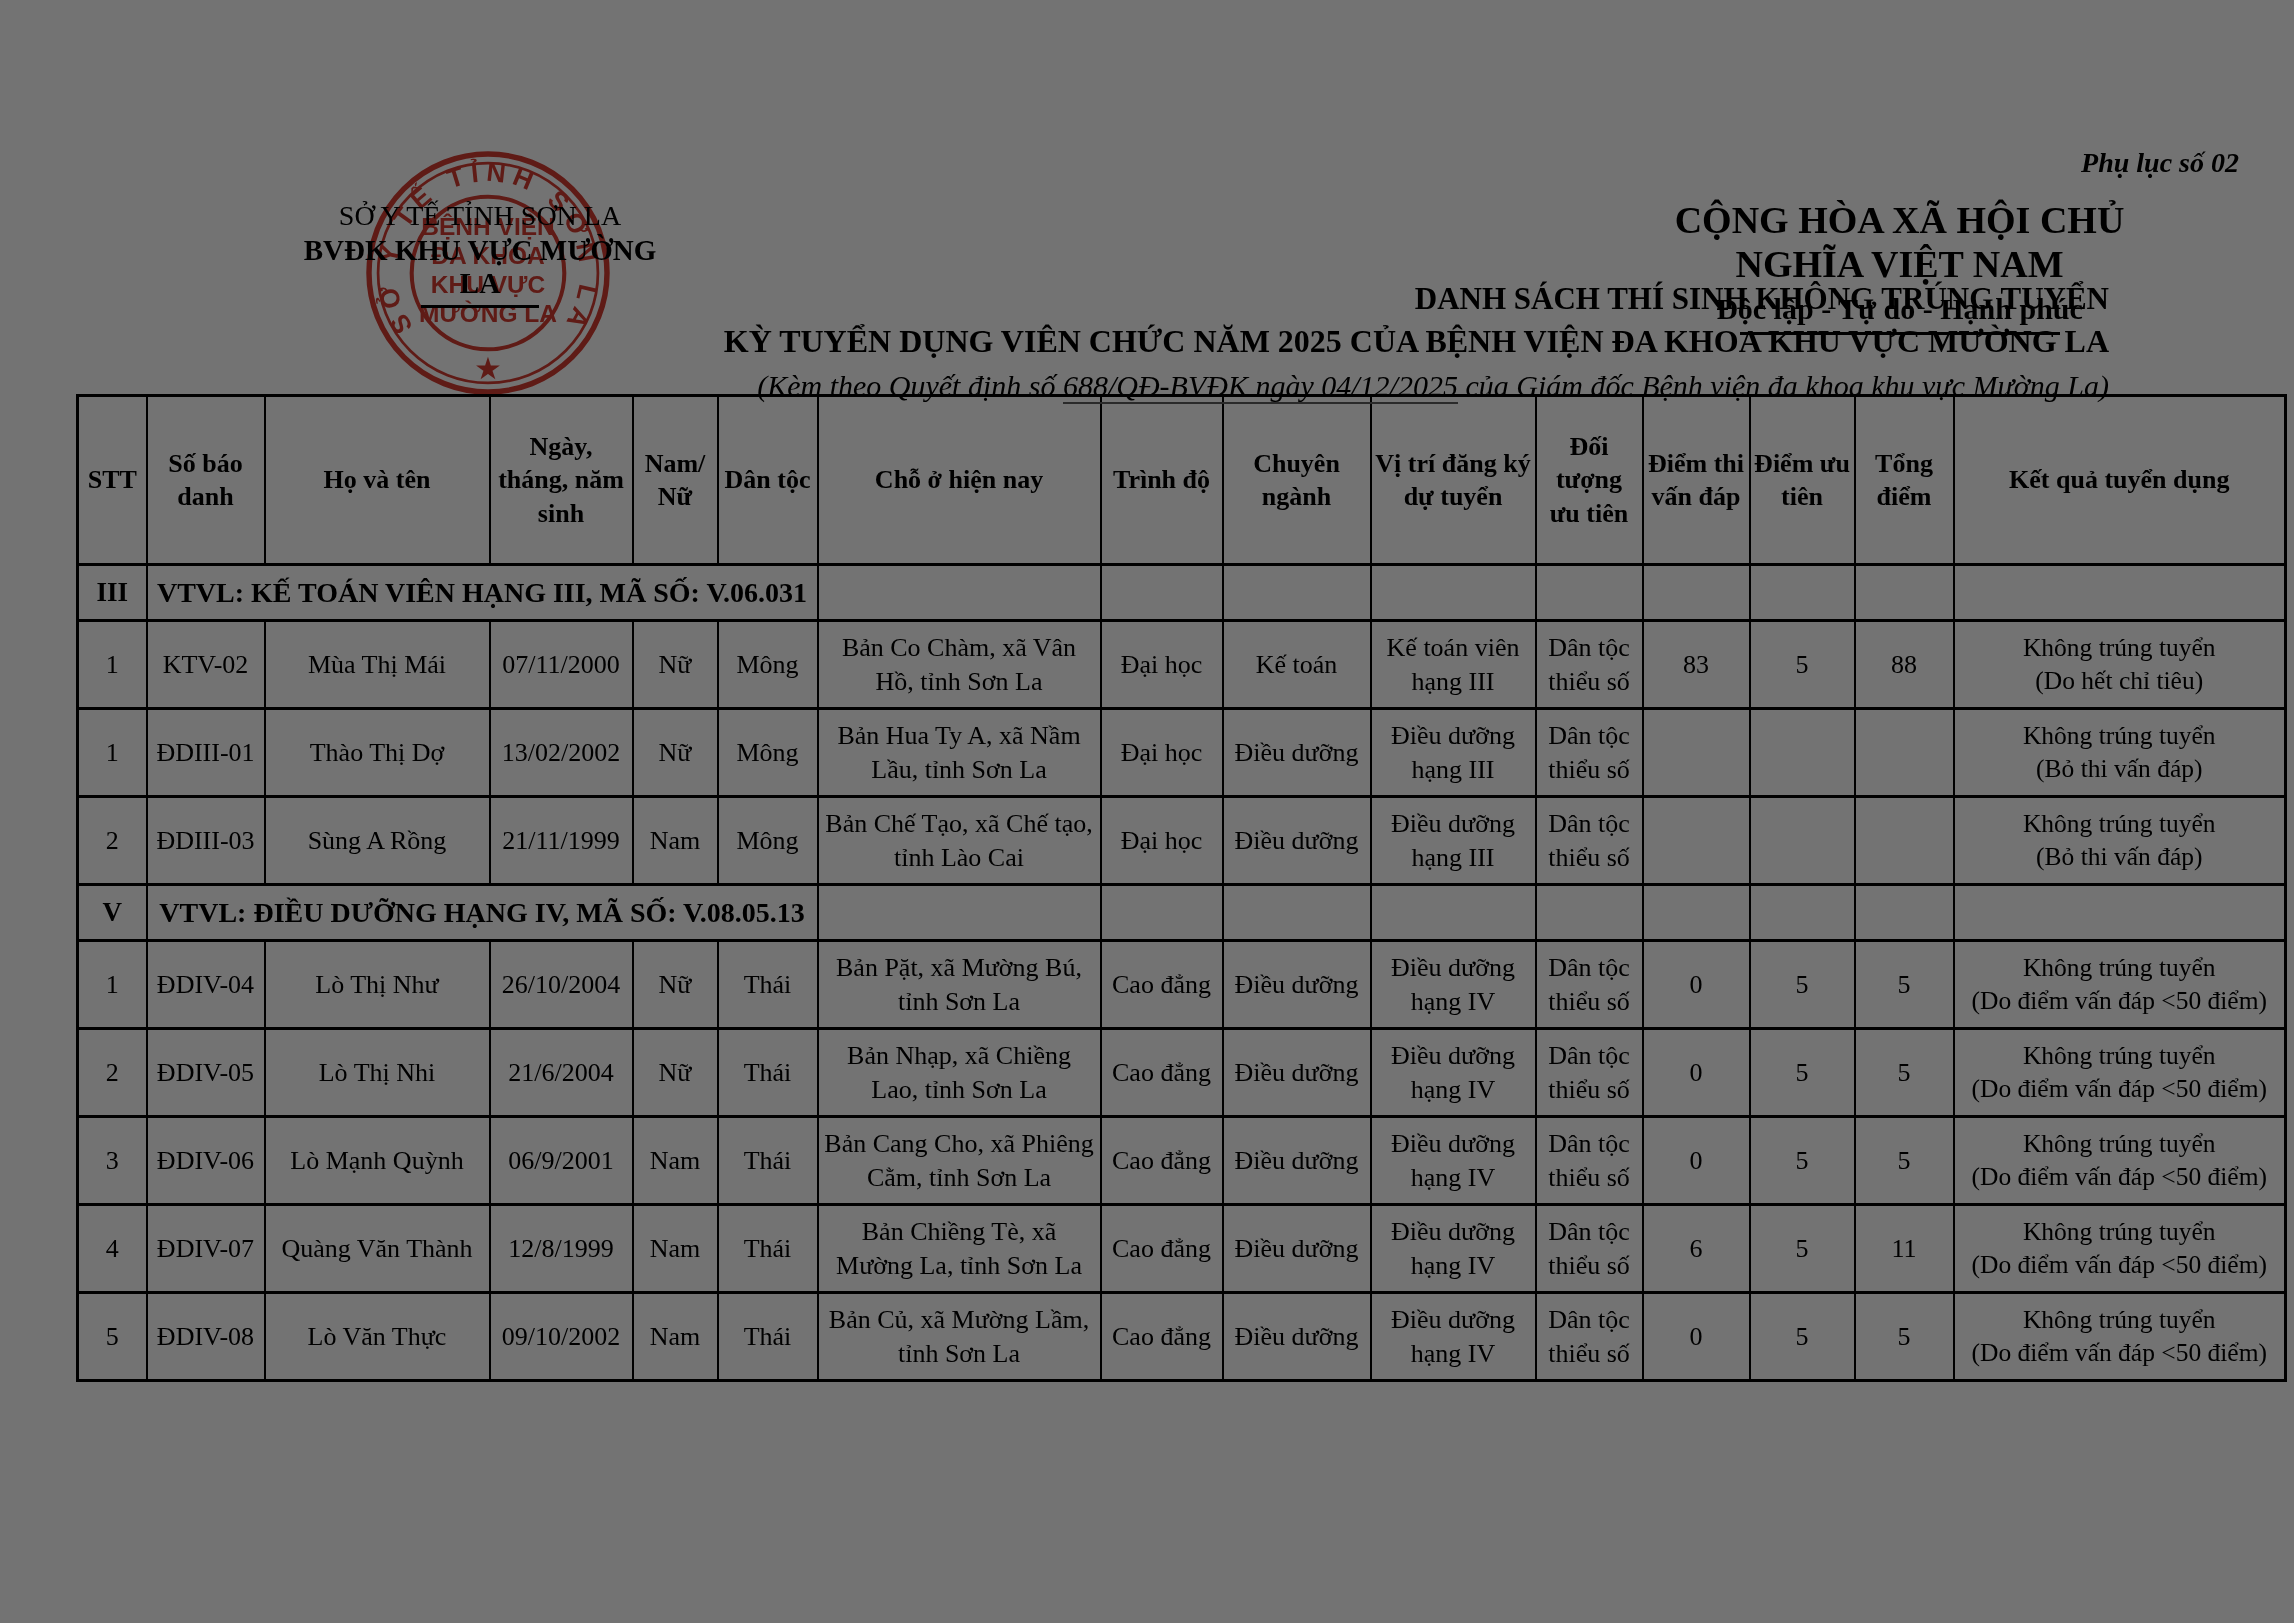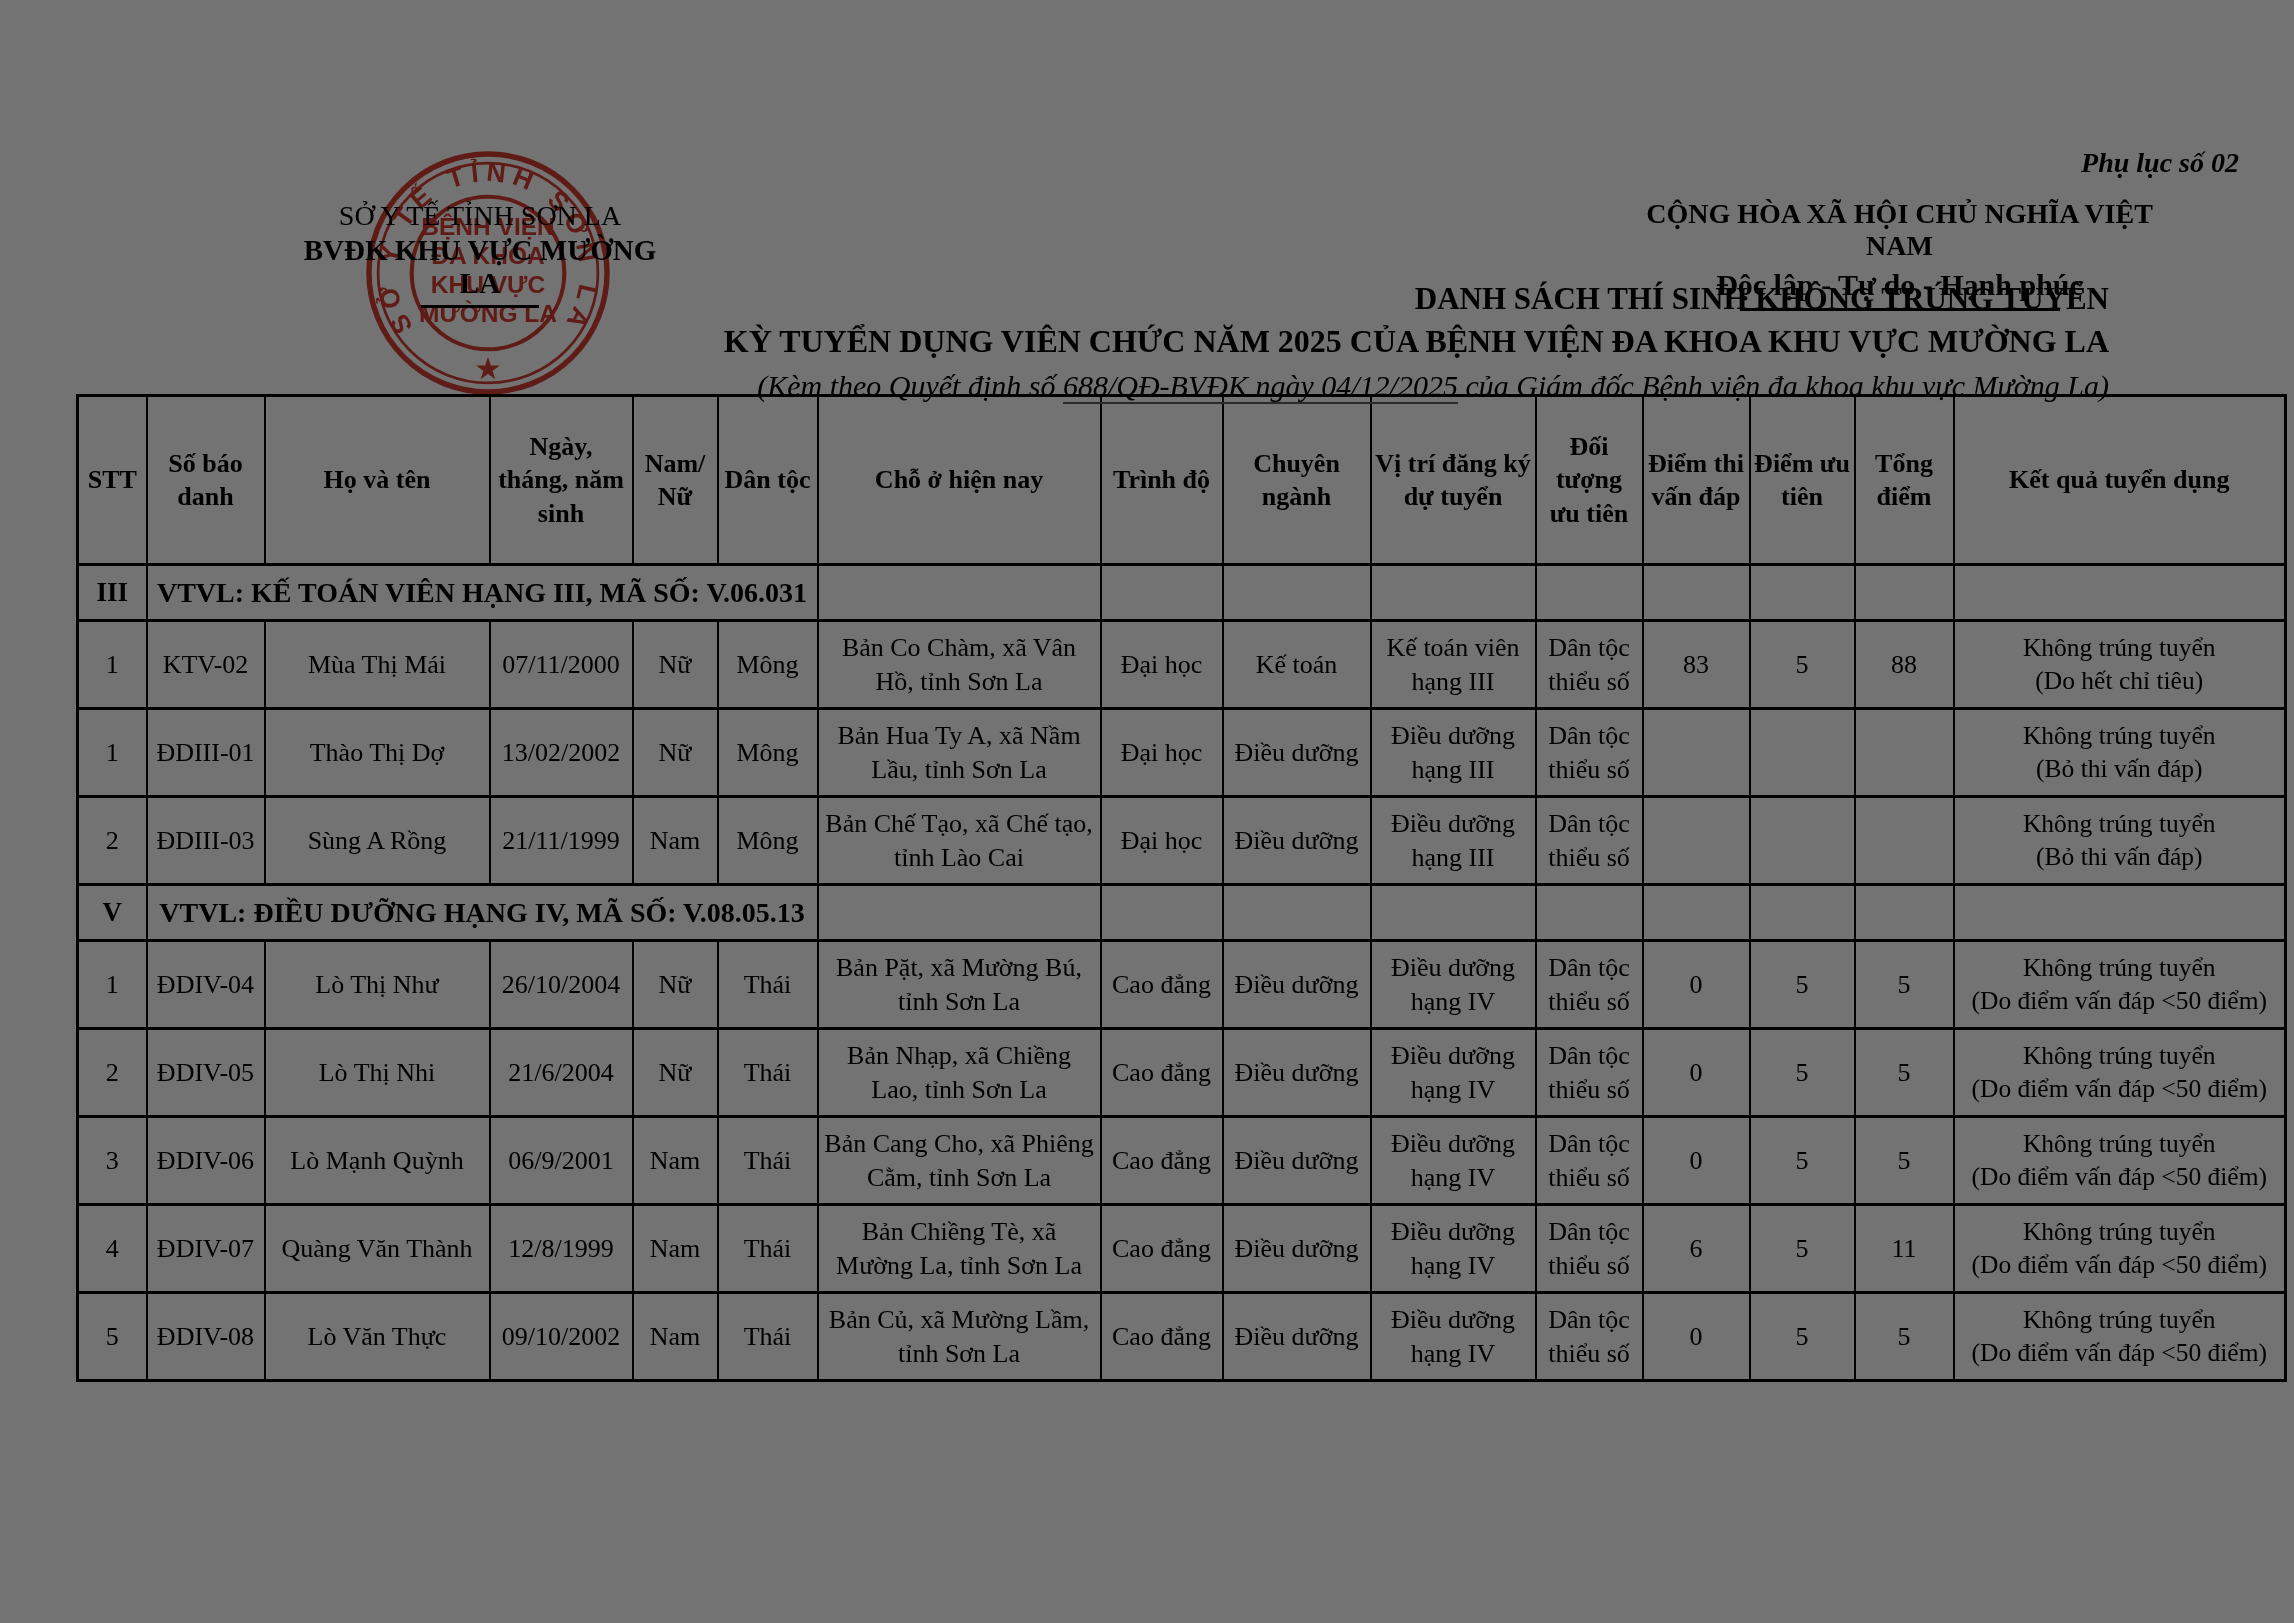--- a/index.html
+++ b/index.html
@@ -24,21 +24,21 @@
     text-align:center; z-index:2;
   }
   .issuer .l1{font-size:28px;}
   .issuer .l2{font-size:29px; font-weight:bold; margin-top:1.8px;}
   .issuer .rule{width:118px; height:2.7px; background:#000; margin:5.5px auto 0 auto;}
 
   
   .national{
     position:absolute; left:1627px; top:198px; width:545px; text-align:center;
   }
-  .national .l1{font-size:28px; font-weight:bold;}
+  .national .l1{font-size:38px; font-weight:bold;}
   .national .l2{font-size:30px; font-weight:bold; margin-top:5.5px;}
   .national .rule{width:320px; height:2.7px; background:#000; margin:6.4px auto 0 auto;}
 
   
   .stamp{
     position:absolute; left:359px; top:144px; width:258px; height:258px;
     mix-blend-mode:multiply; opacity:.93; z-index:3;
   }
   .stamp text{font-family:"Liberation Sans", sans-serif;}
 

